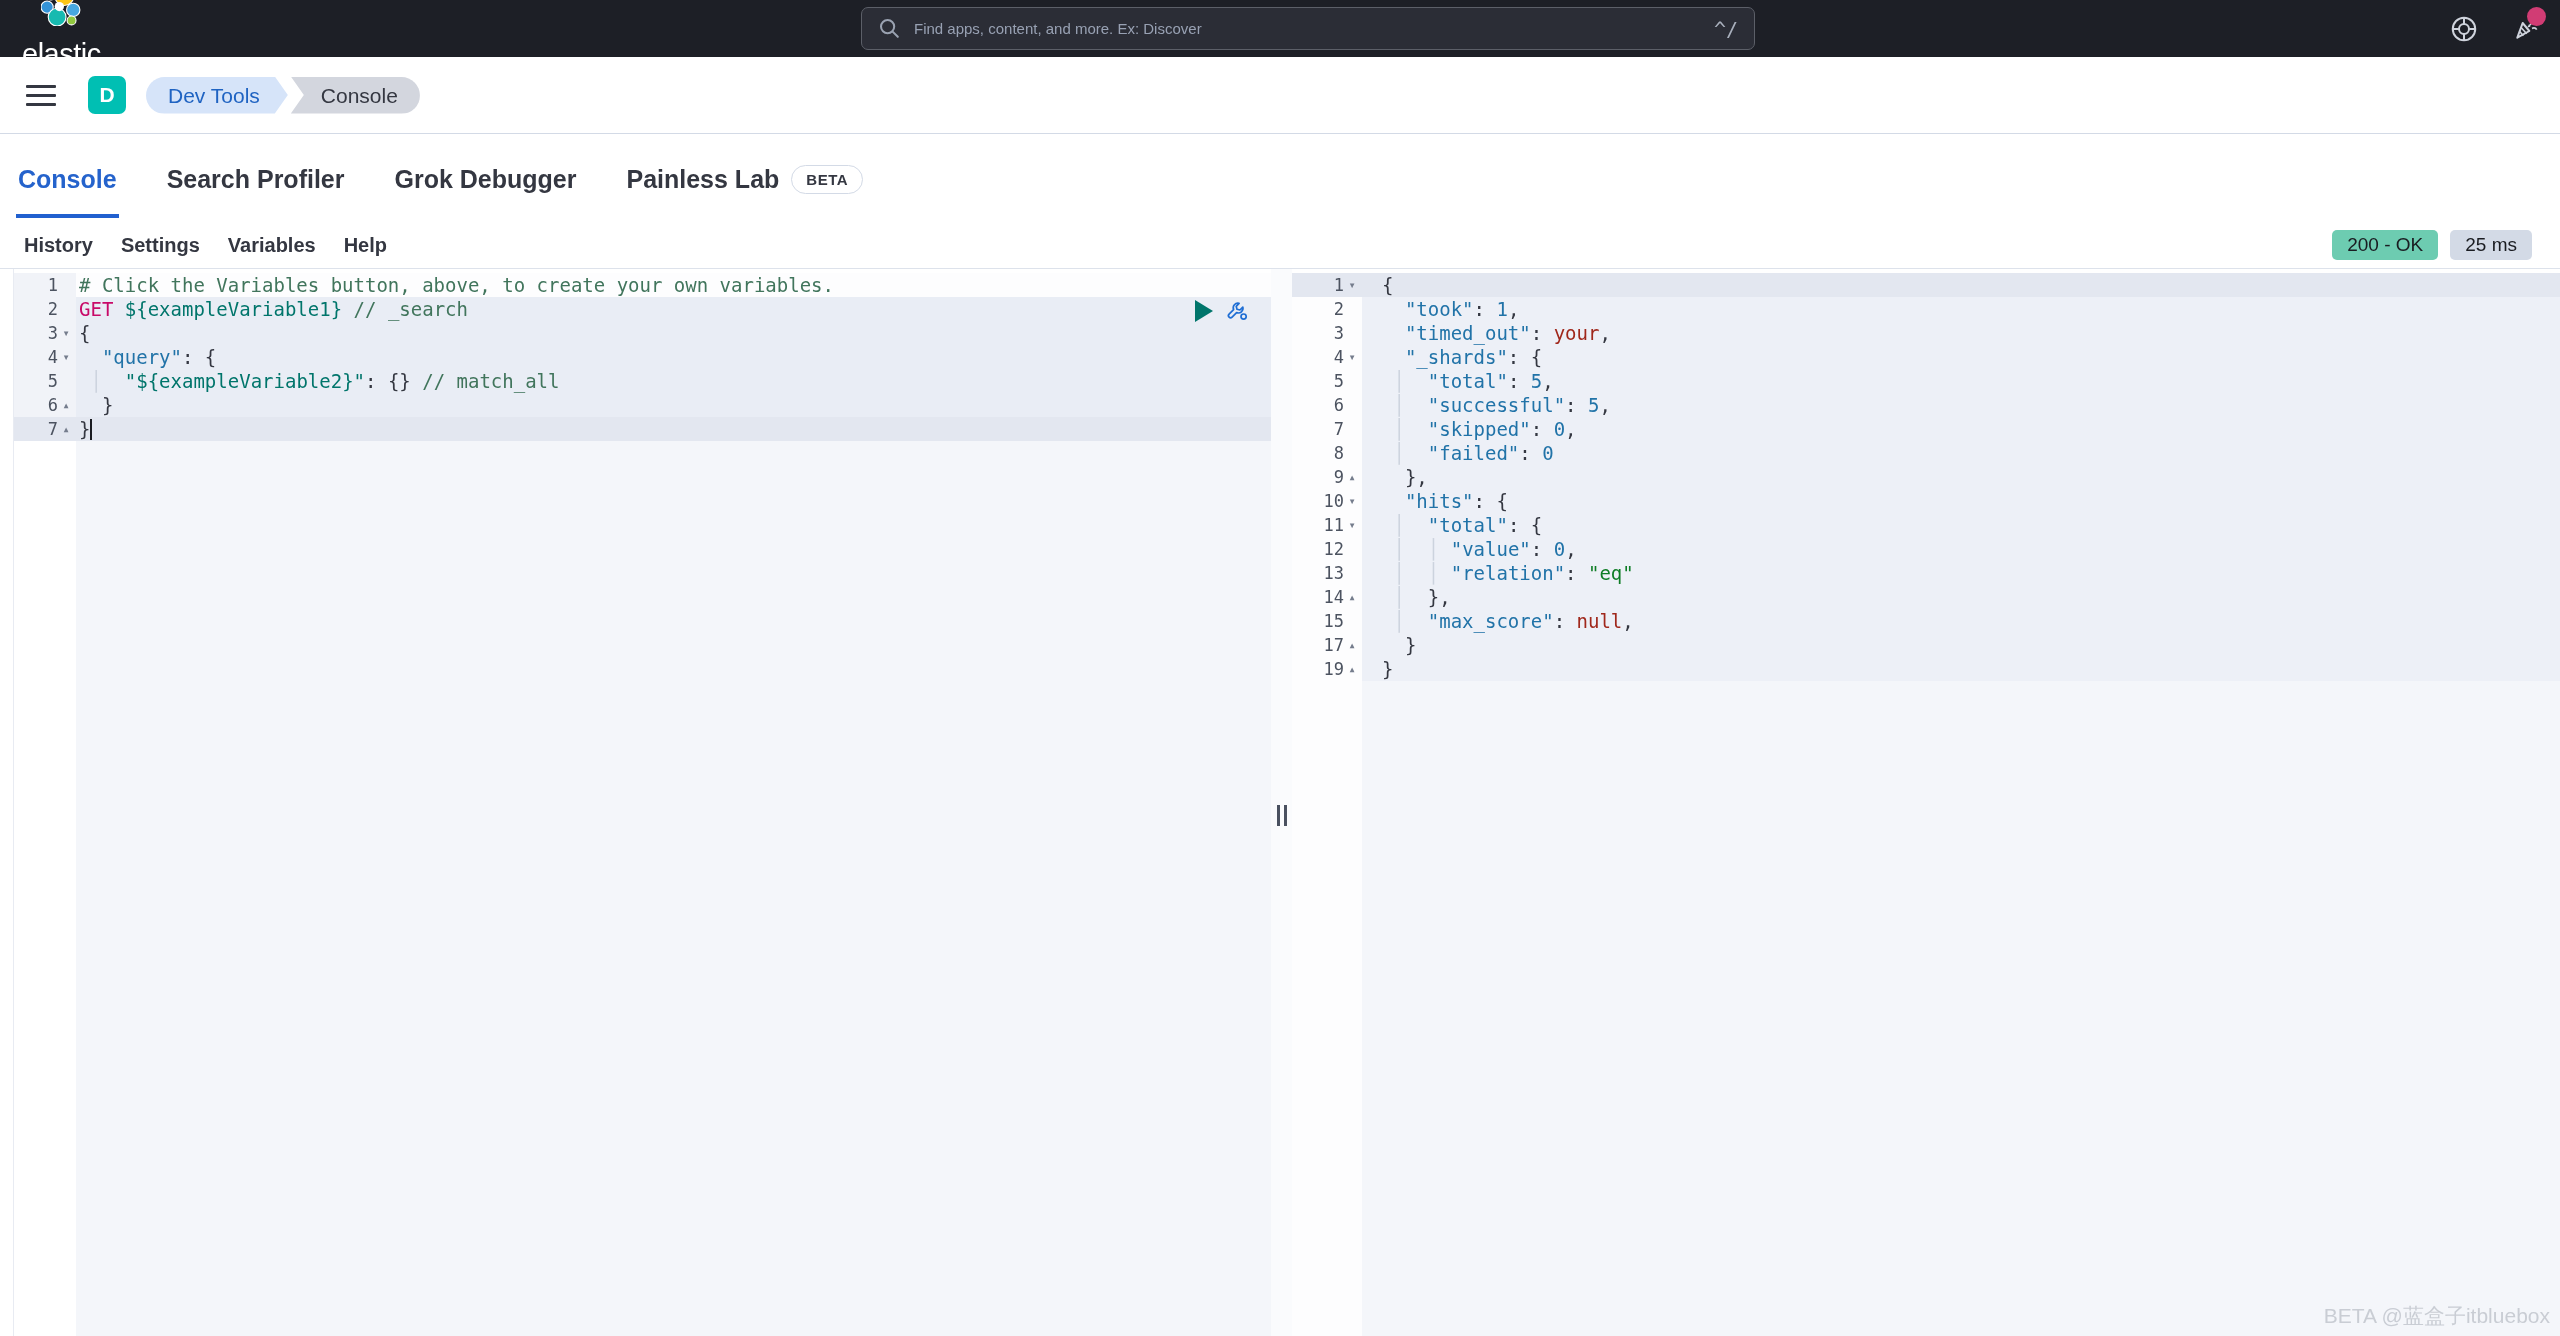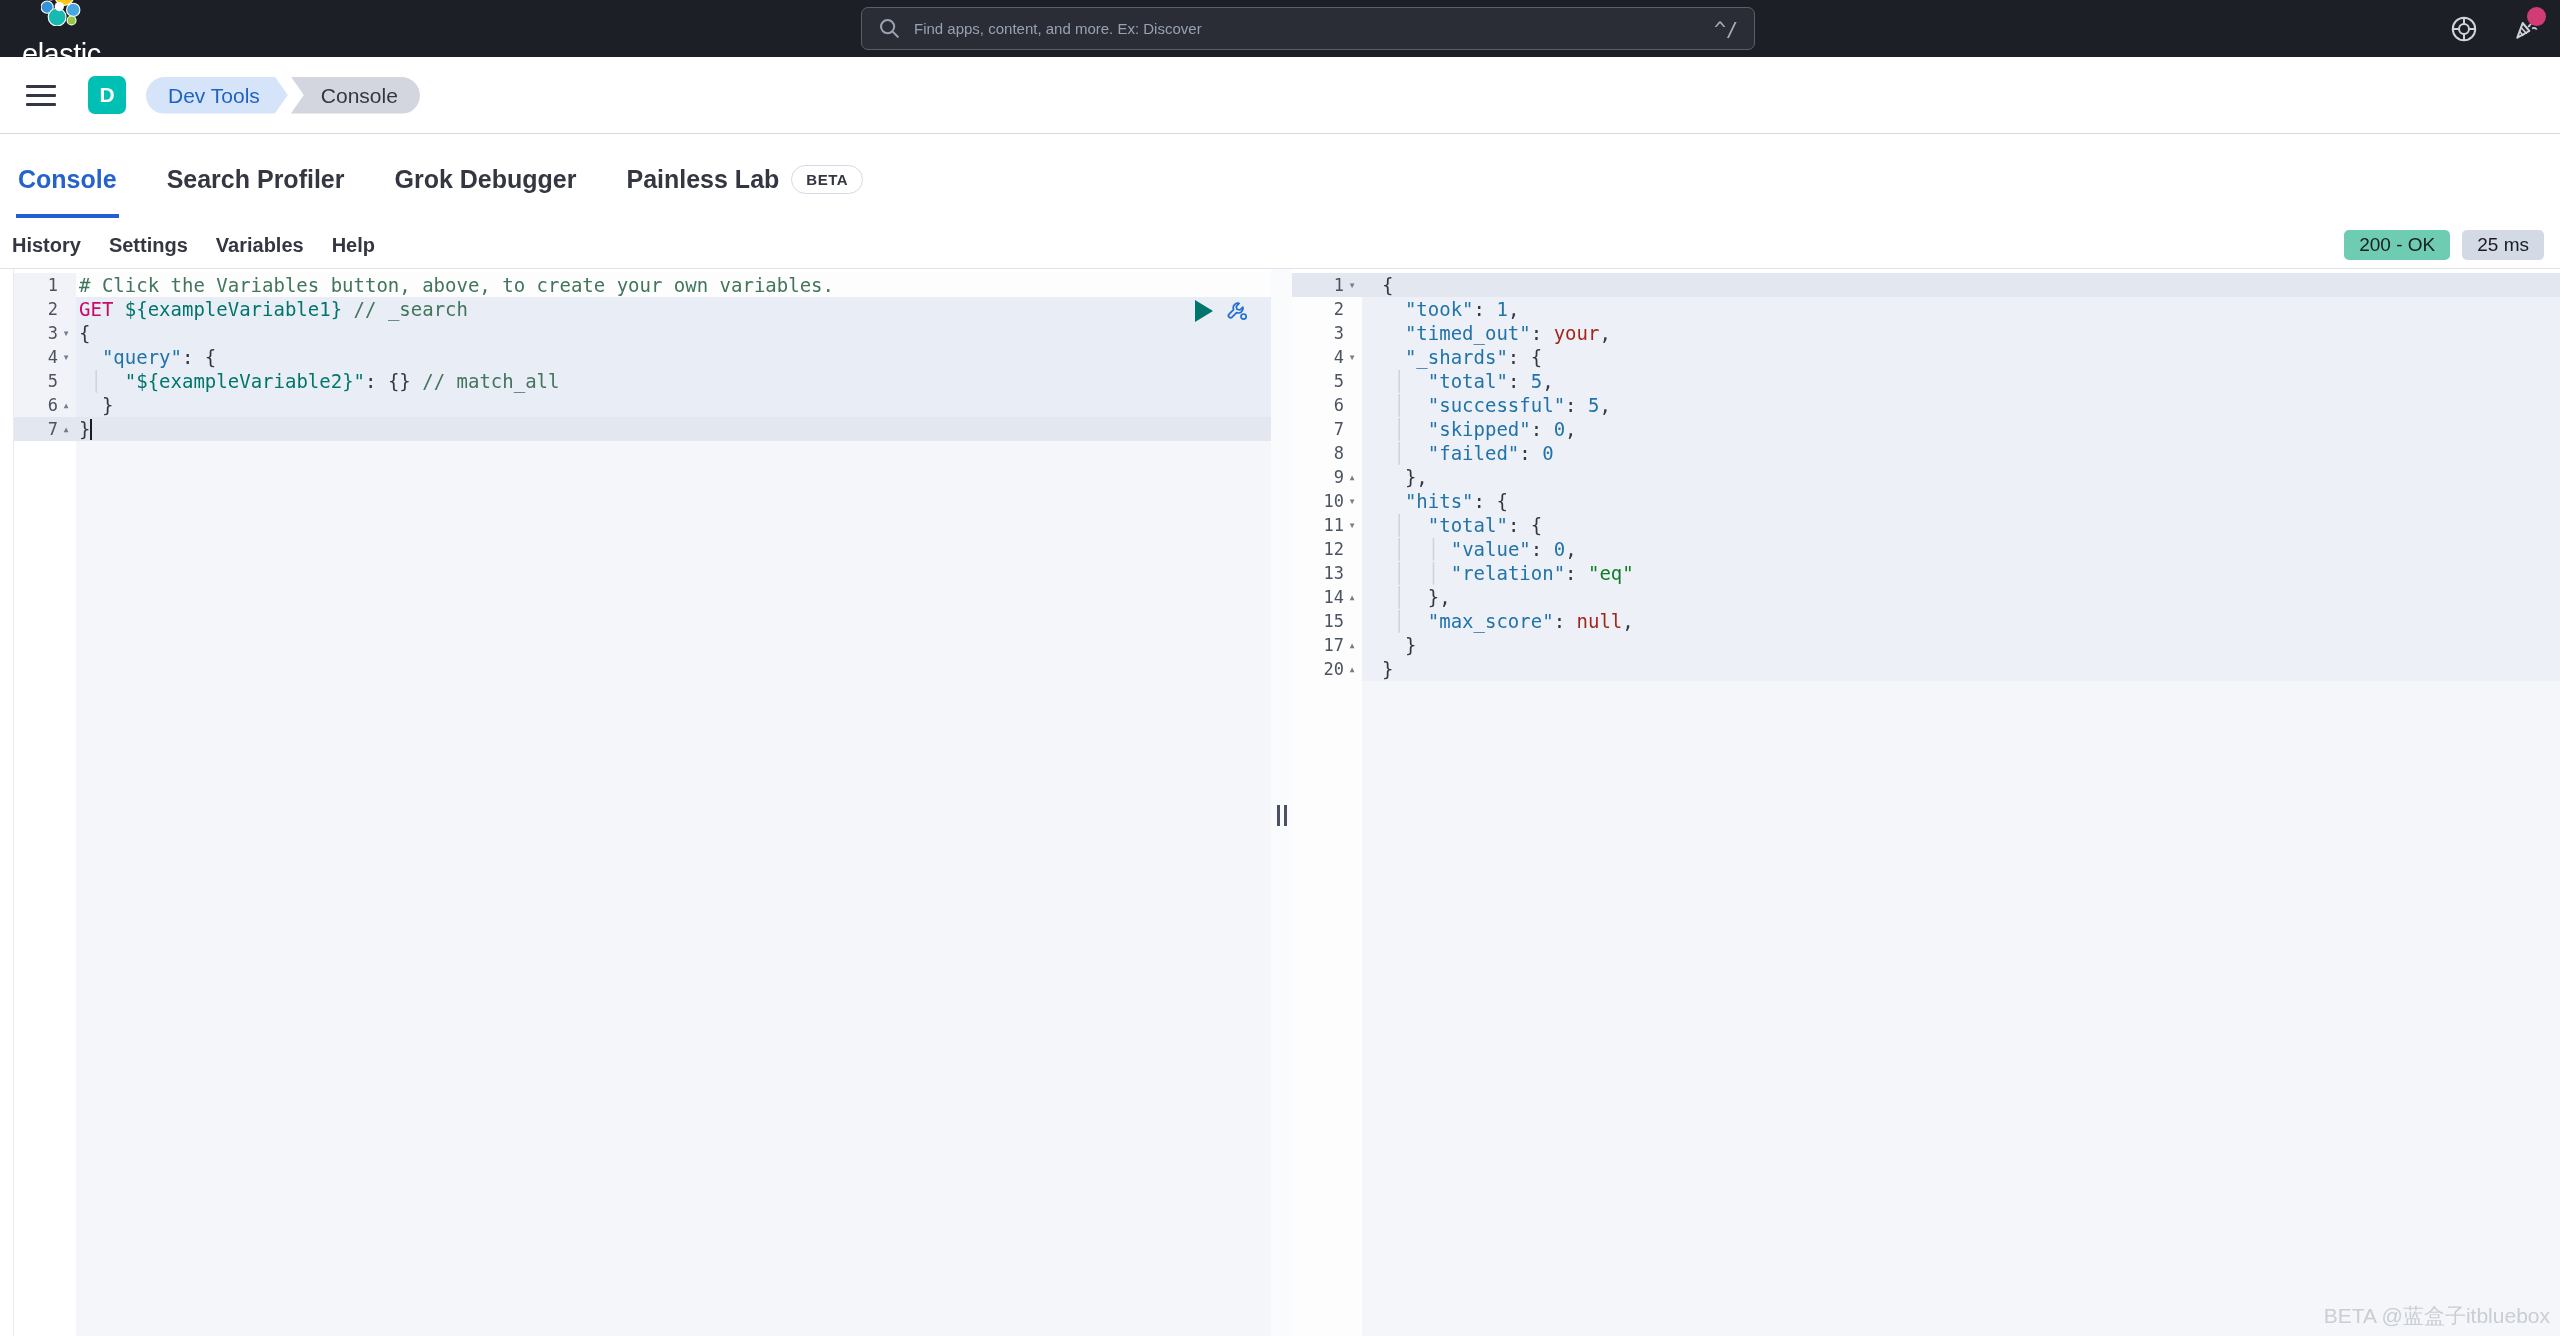--- a/index.html
+++ b/index.html
@@ -47,21 +47,21 @@
   .tabs-bar { position:absolute; top:134px; left:0; width:2560px; height:84px;
               background:#fff; display:flex; align-items:flex-end; padding:0 16px; }
   .tab { display:flex; align-items:center; font-size:25px; font-weight:600; color:#343741;
          padding:0 2px 20px 2px; margin-right:46px; cursor:pointer; border-bottom:4px solid transparent; }
   .tab.active { color:#2563cc; border-bottom-color:#2160cf; }
   .beta-pill { margin-left:12px; border:1px solid #d3dae6; border-radius:18px; background:#fff;
                font-size:15px; font-weight:600; letter-spacing:0.5px; color:#343741; padding:5px 14px; }
 
   
   .toolbar-row { position:absolute; top:222px; left:0; width:2560px; height:46px;
-                 display:flex; align-items:center; padding:0 12px; background:#fff; }
+                 display:flex; align-items:center; padding:0 24px; background:#fff; }
   .menu-item { font-size:20px; font-weight:600; color:#343741; margin-right:28px; cursor:pointer; }
   .status-group { margin-left:auto; display:flex; gap:12px; align-items:center; padding-right:4px; }
   .badge { font-size:19px; font-weight:500; color:#1a1c21; border-radius:5px; padding:4px 15px; }
 
   
   .editors { position:absolute; top:268px; left:0; right:0; bottom:0; display:flex;
              border-top:1px solid #dde2eb; background:#fff; padding-left:13px; }
   .pane { display:flex; flex-direction:column; padding-top:4px; position:relative;
           font-family:"DejaVu Sans Mono",monospace; font-size:19px; }
   .pane.left { width:1258px; border-left:1px solid #e8ebf2; }
@@ -438,21 +438,21 @@
           <div class="gut">
             <span class="ln">17</span>
             <span class="fold">▴</span>
           </div>
           <div class="codecell">
             <pre><span class="c-p">  }</span></pre>
           </div>
         </div>
         <div class="crow">
           <div class="gut">
-            <span class="ln">20</span>
+            <span class="ln">19</span>
             <span class="fold">▴</span>
           </div>
           <div class="codecell">
             <pre><span class="c-p">}</span></pre>
           </div>
         </div>
         <div class="crow fillrow">
           <div class="gut"></div>
           <div class="codecell"></div>
         </div>

